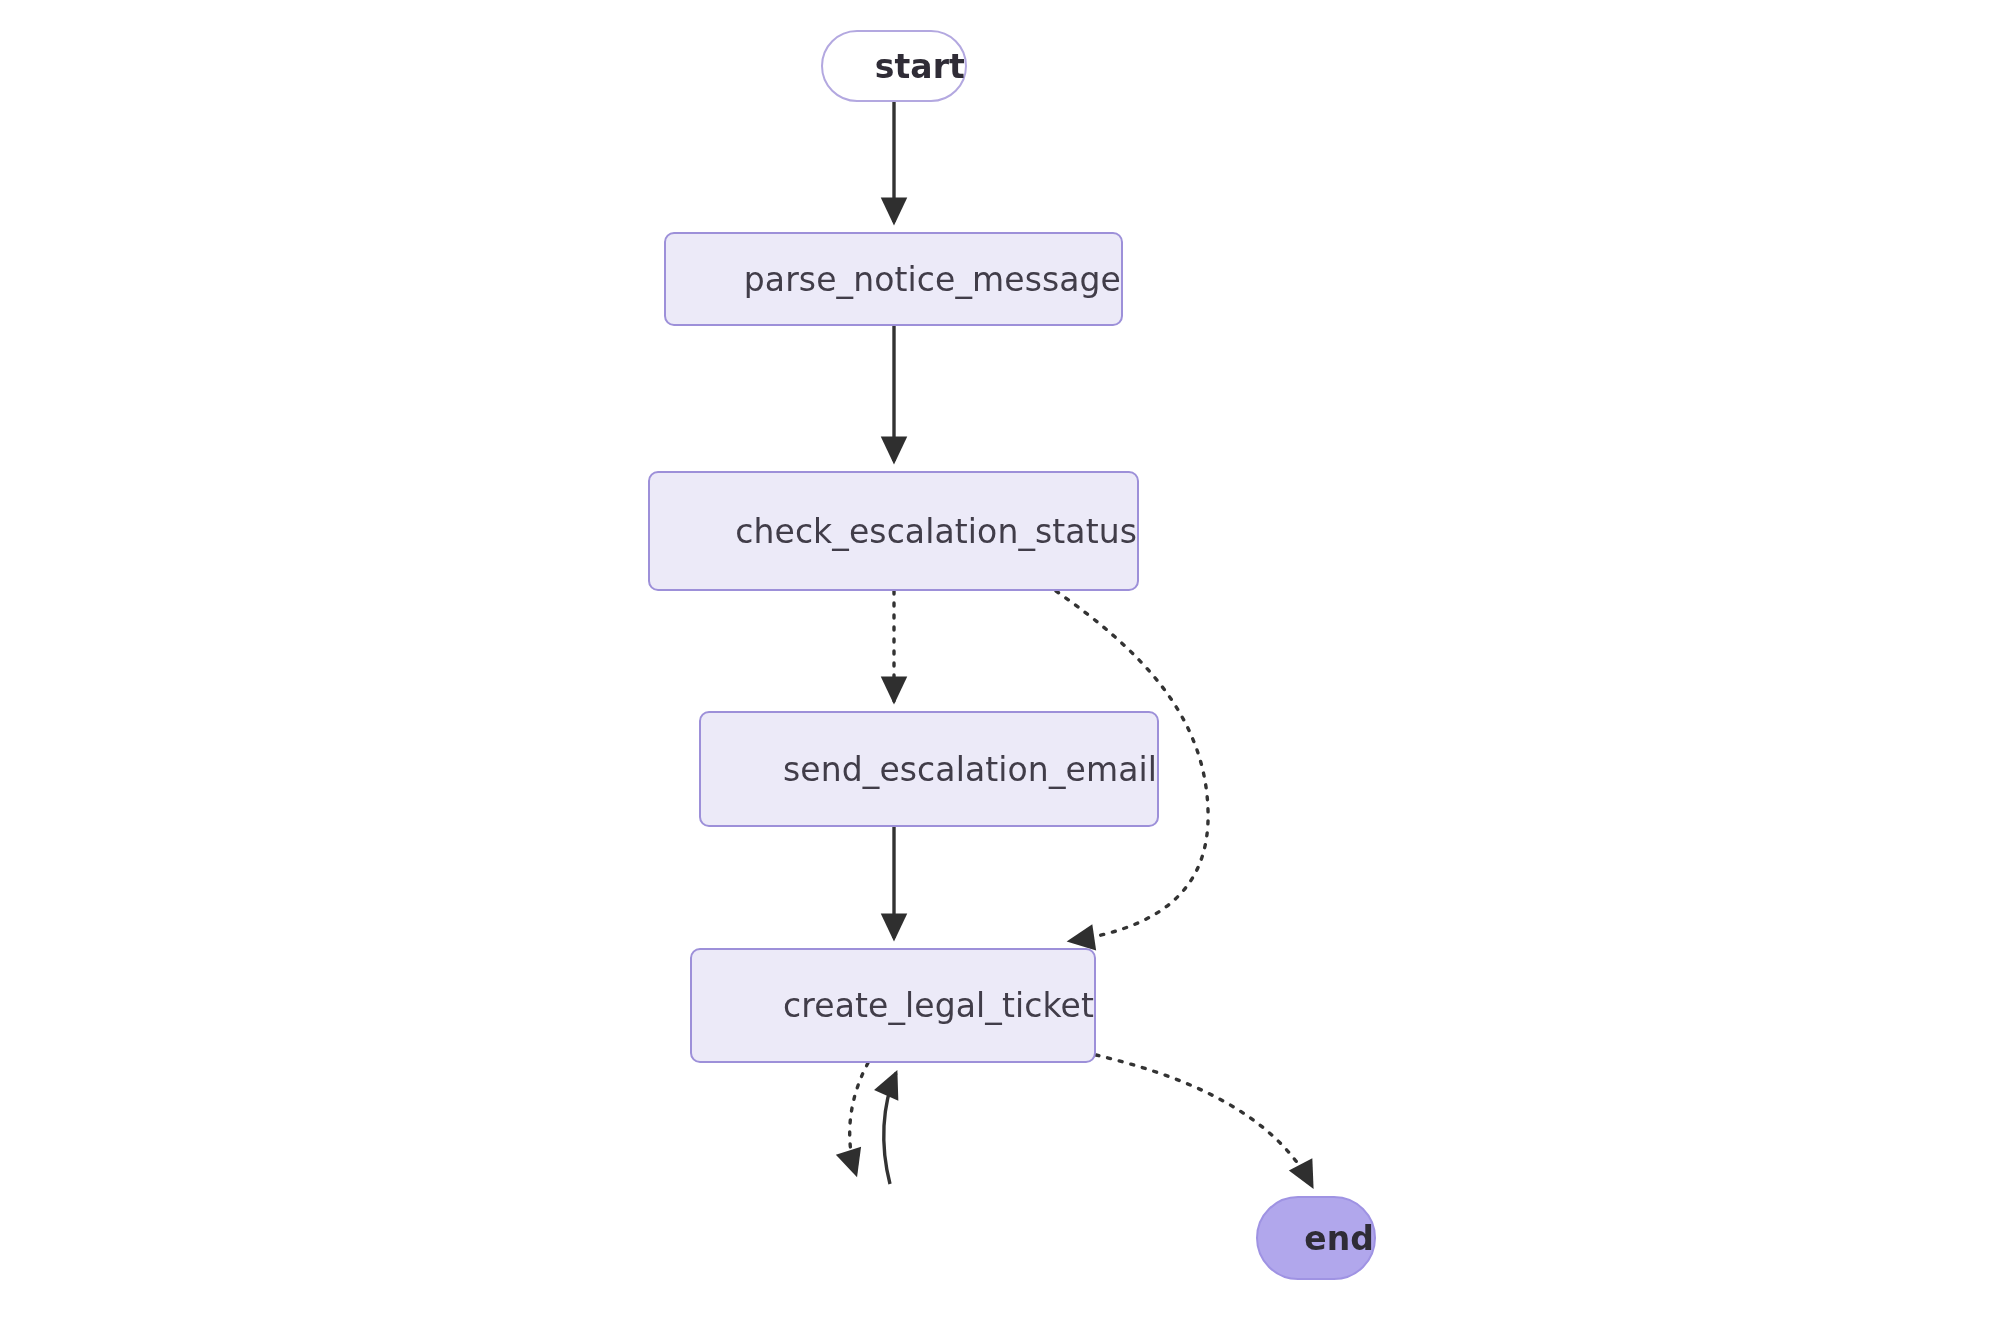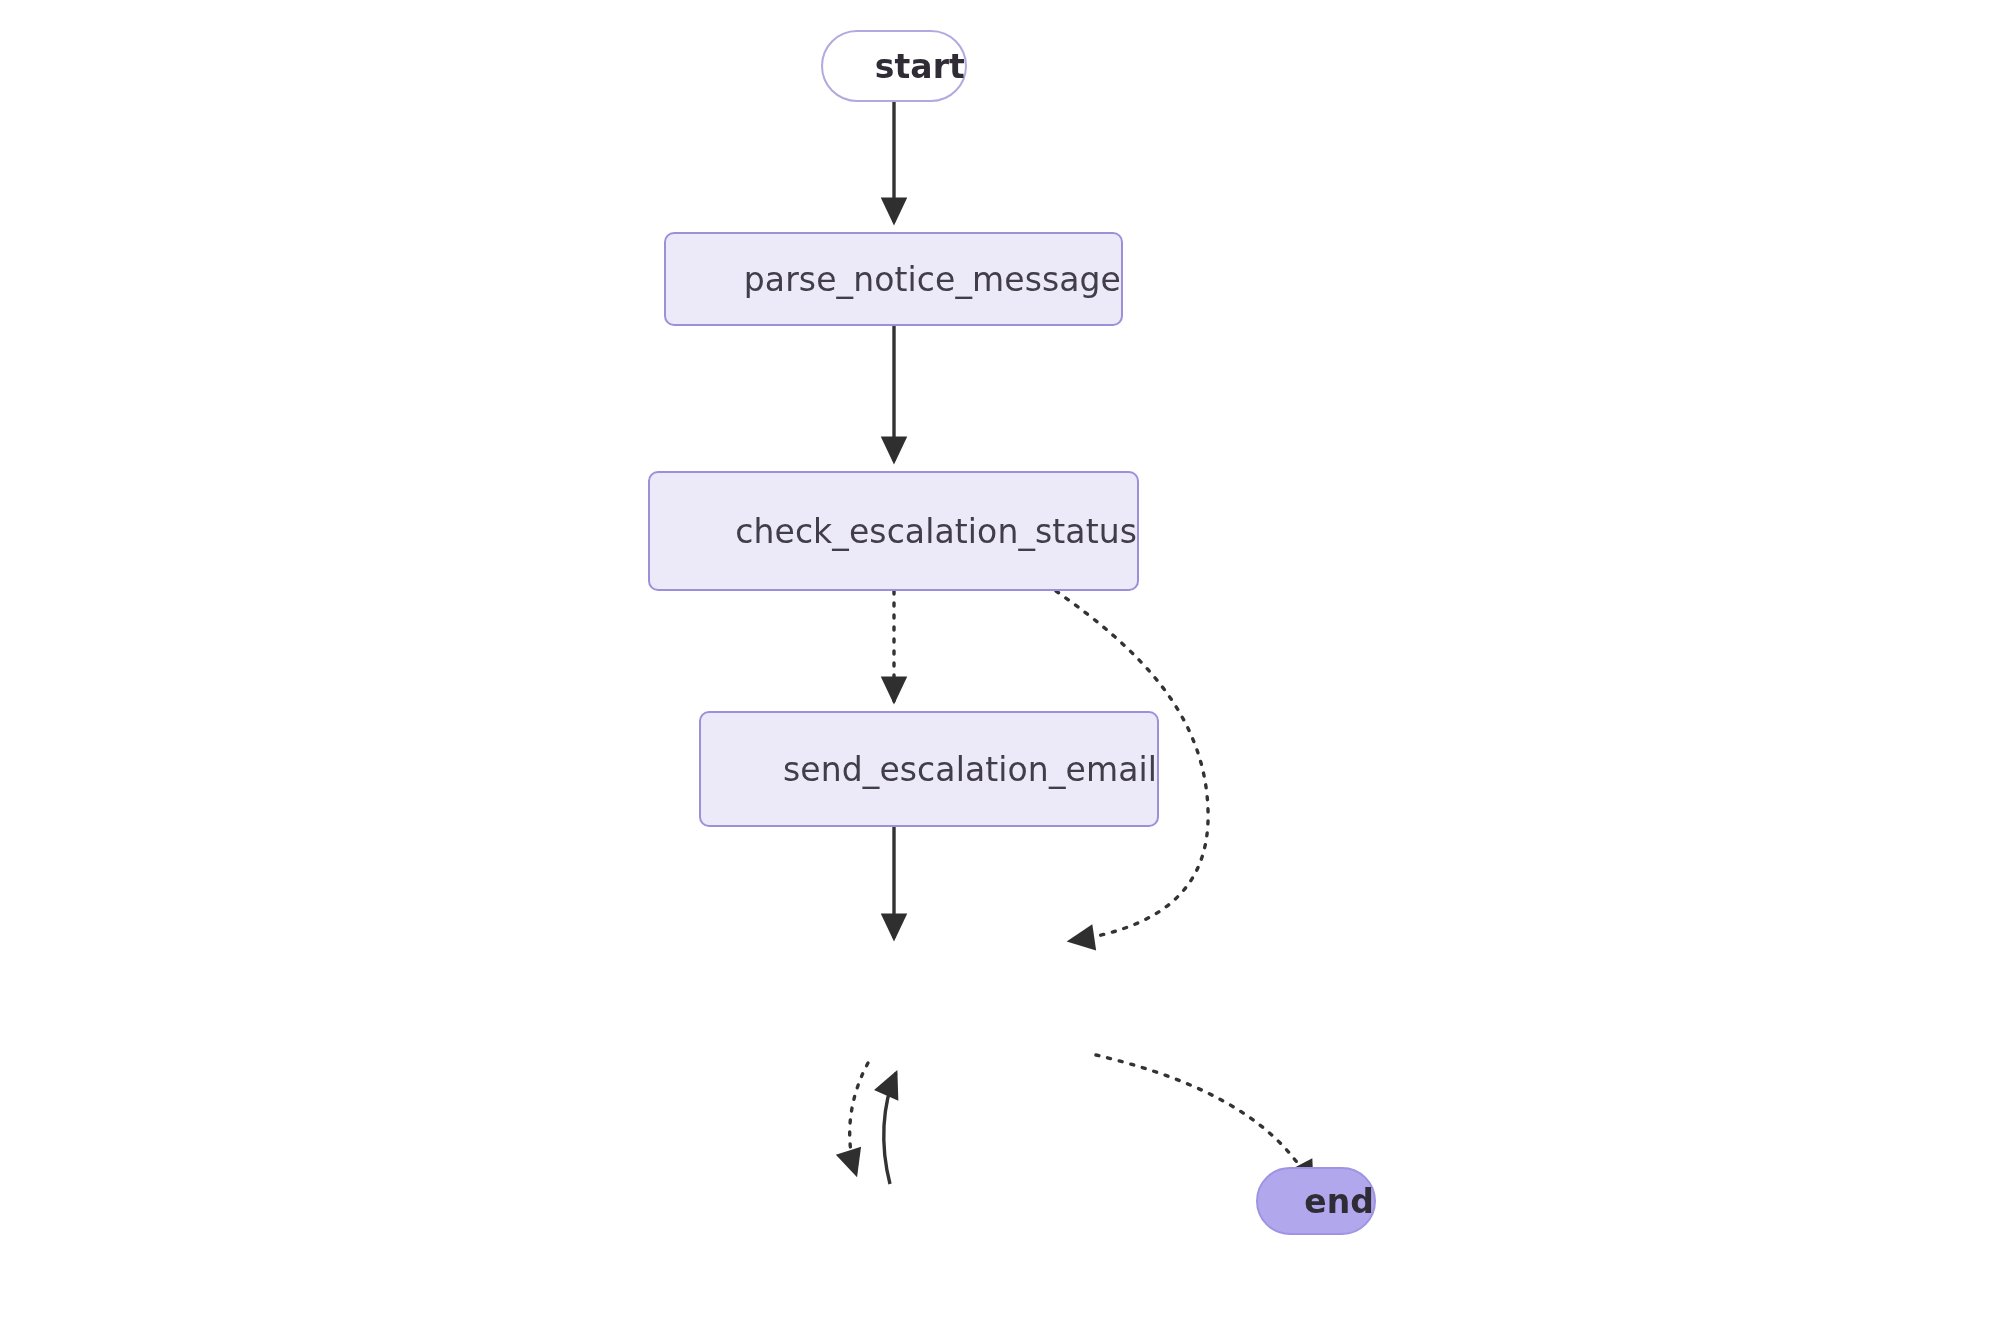--- a/index.html
+++ b/index.html
@@ -102,19 +102,22 @@
   </div>
 
   <div class="node" style="left:664px; top:232px; width:459px; height:94px;">
     <span class="node-label">parse_notice_message</span>
   </div>
 
   <div class="node" style="left:663px; top:711px; width:460px; height:116px;margin-left:36px;">
     <span class="node-label">send_escalation_email</span>
   </div>
 
+  <div class="node" style="left:690px; top:948px; width:406px; height:115px;">
+    <span class="node-label">create_legal_ticket</span>
+  </div>
 
 
-  <div class="node terminal-end" style="left:1256px; top:1167px; width:120px; height:68px;">
+  <div class="node terminal-end" style="left:1256px; top:1196px; width:120px; height:84px;">
     <span class="node-label">end</span>
   </div>
 
 </div>
 
 </body></html>

